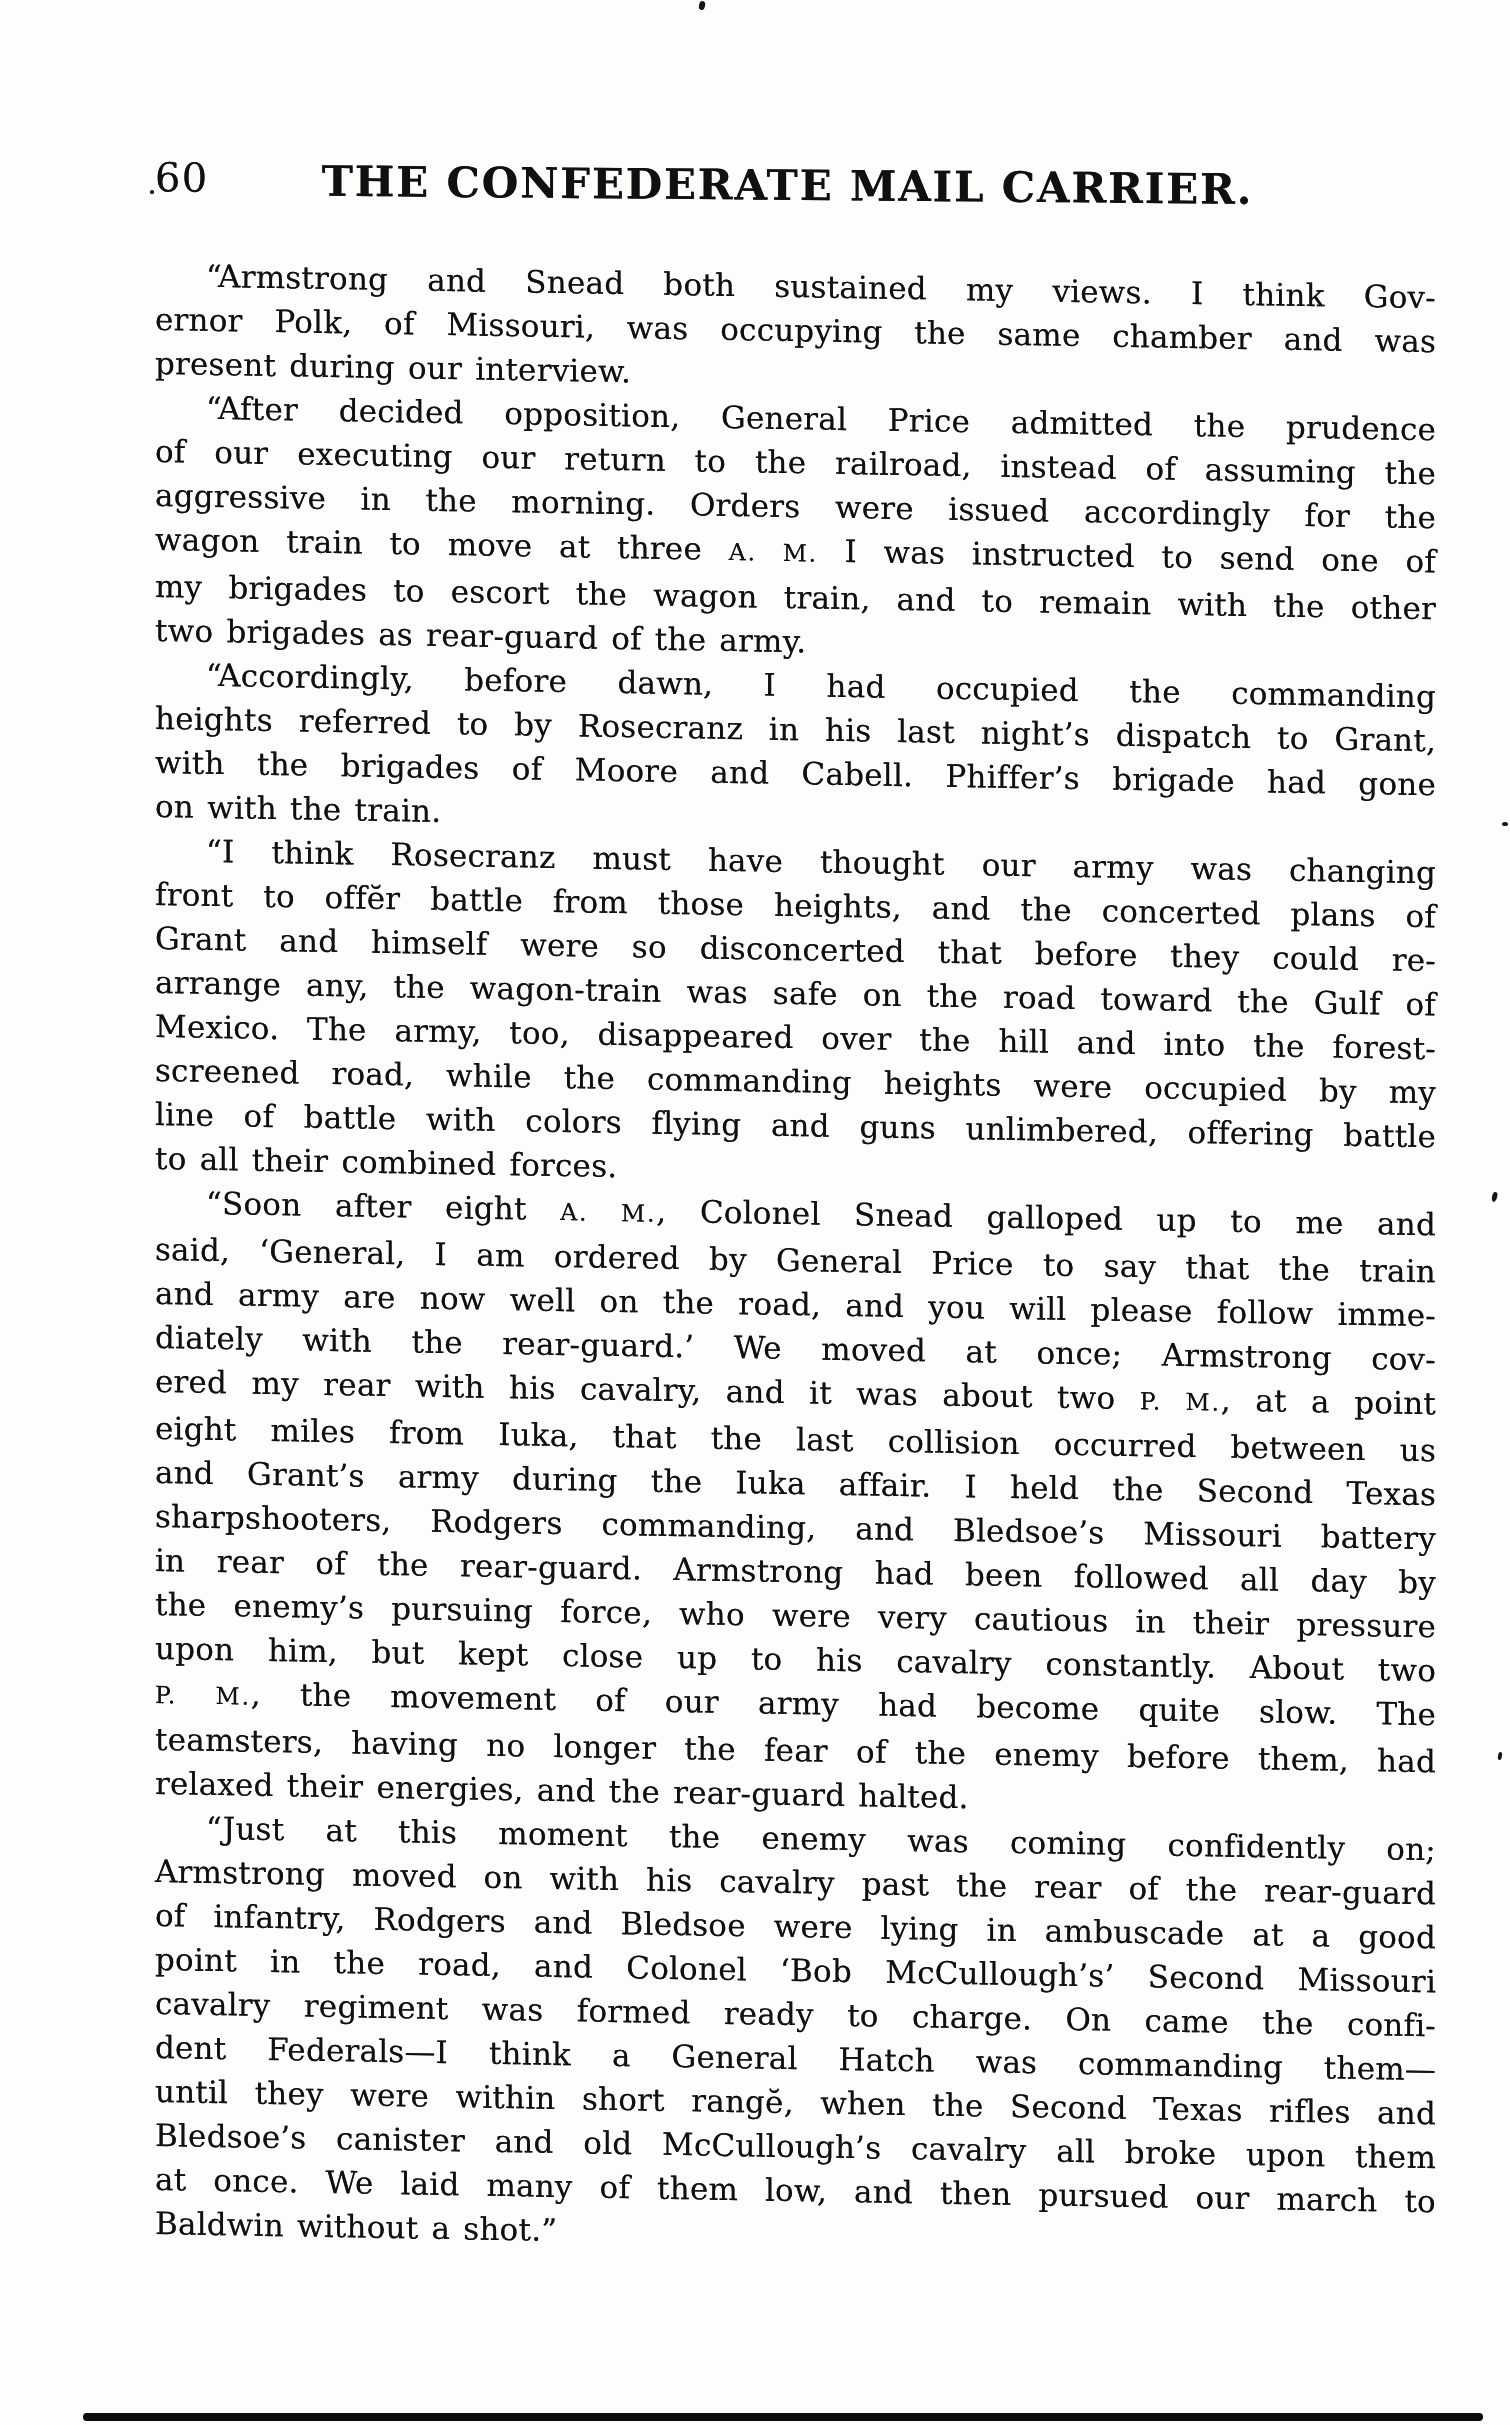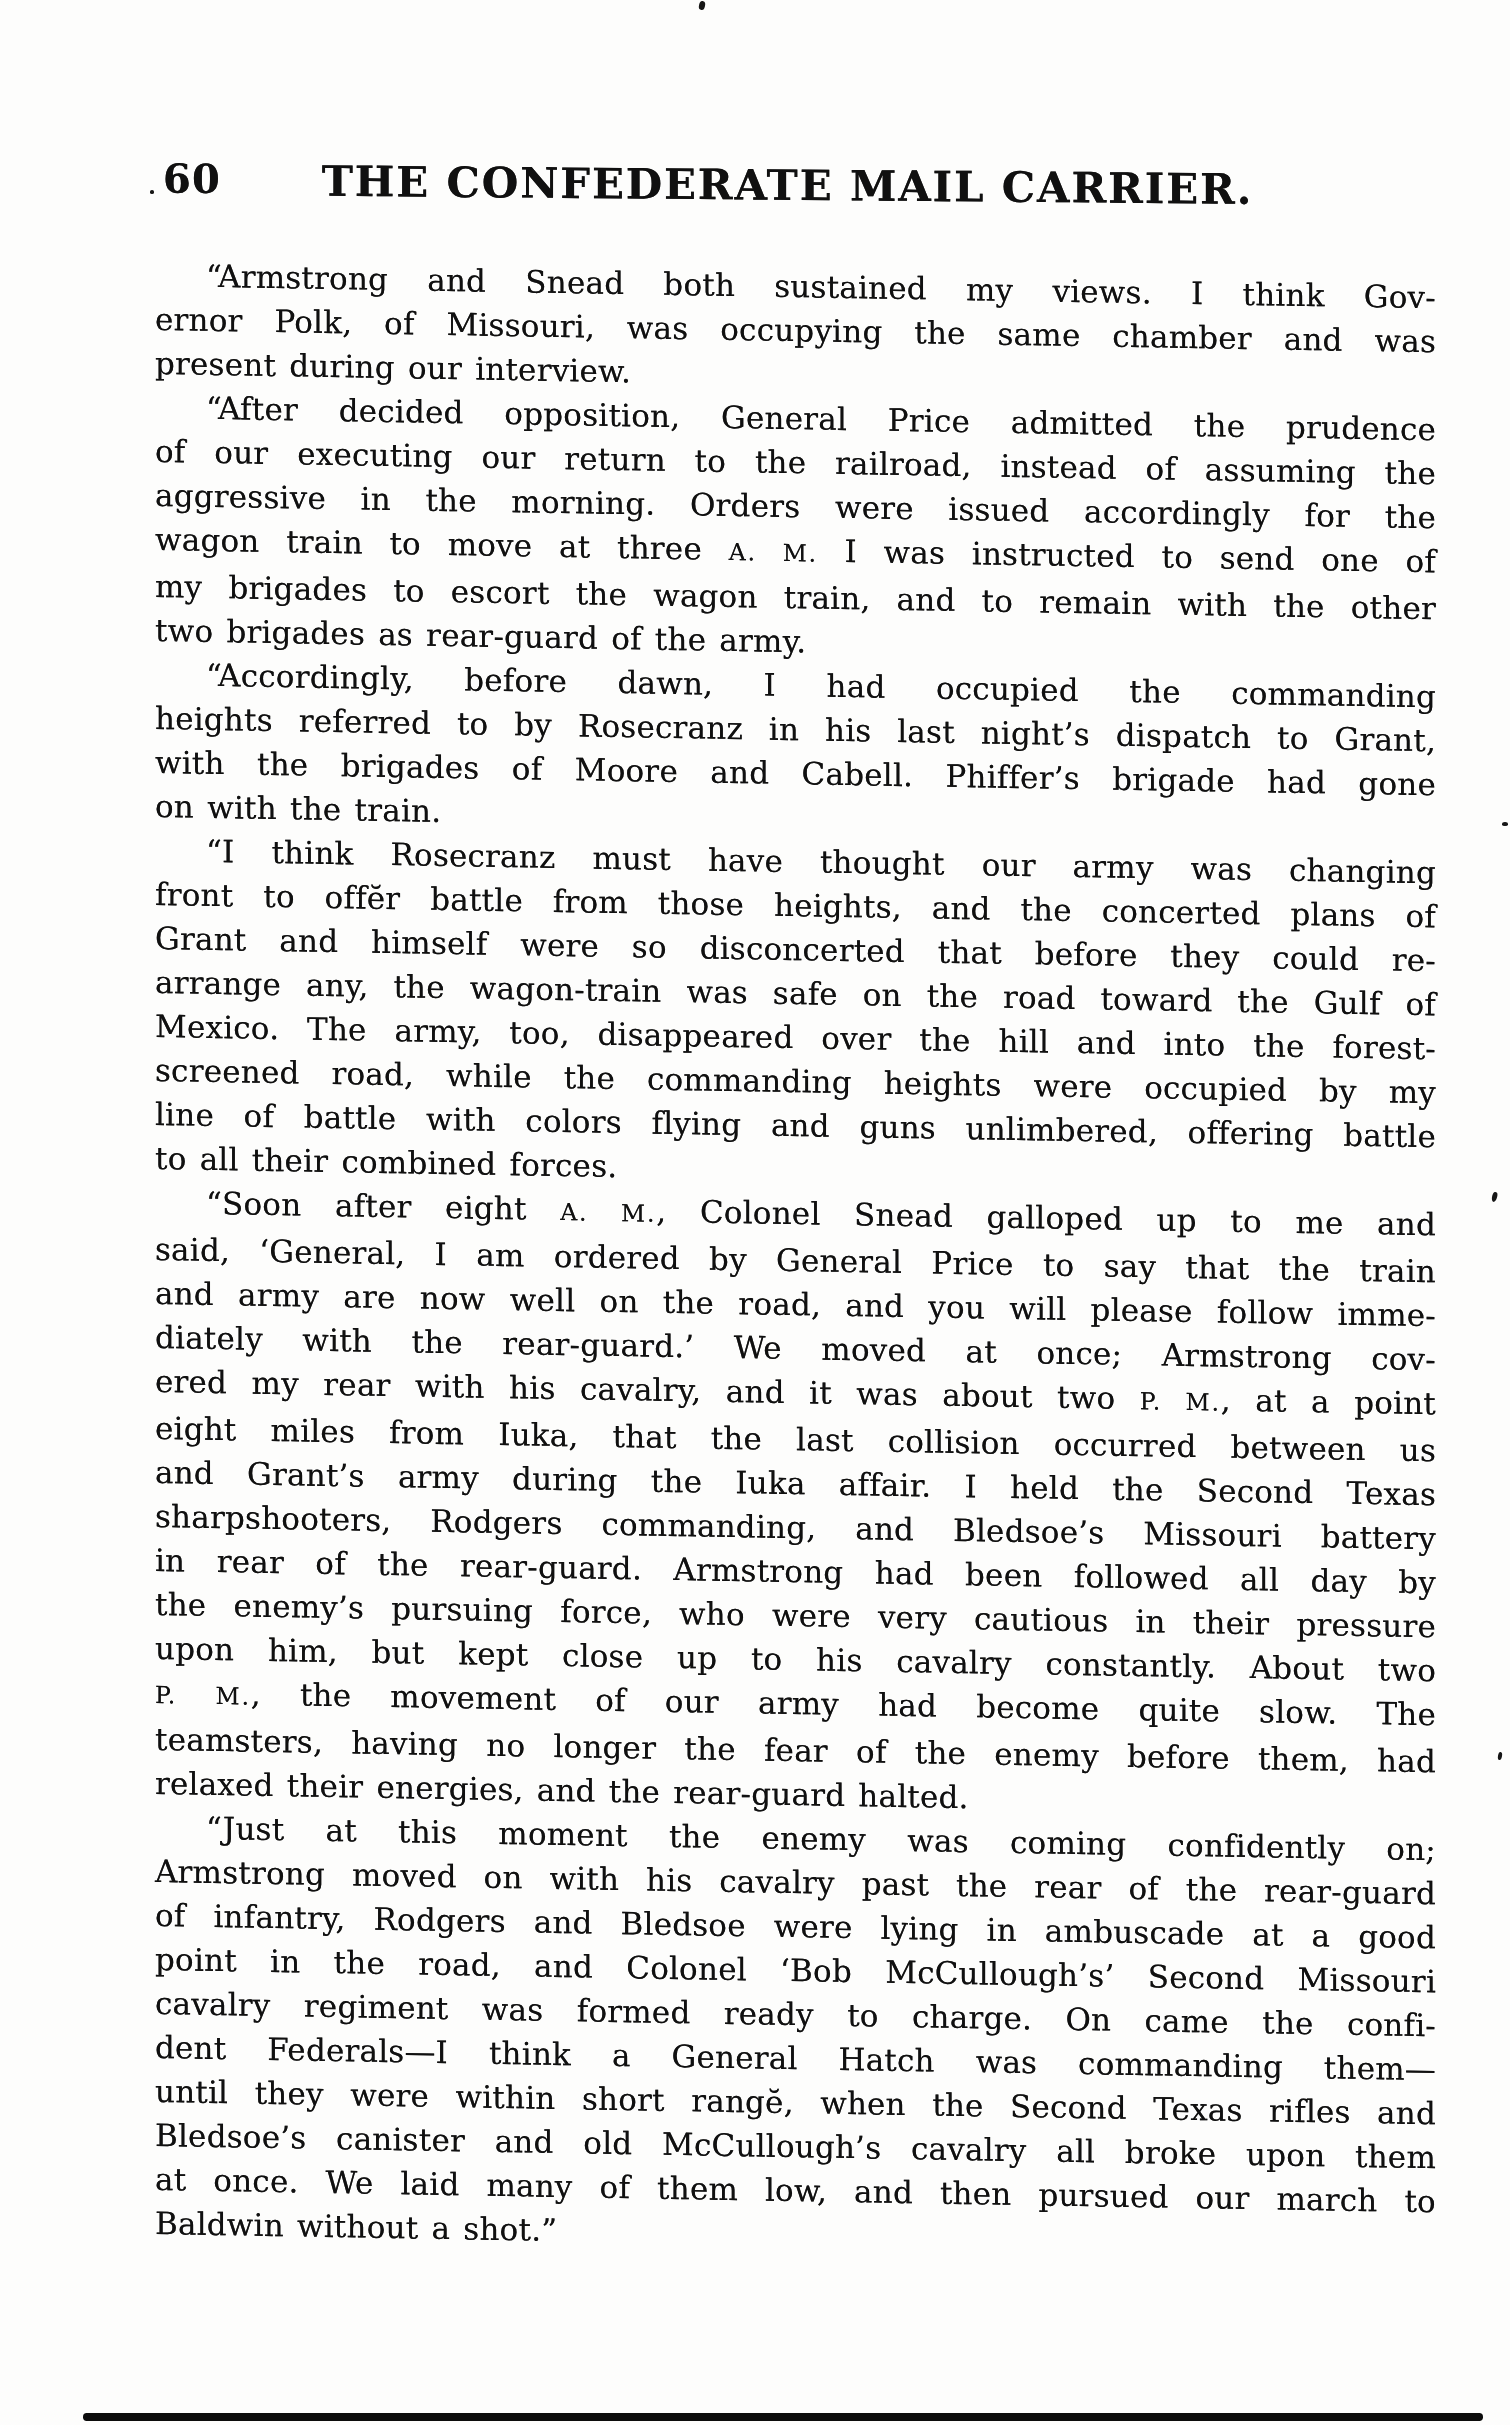--- a/index.html
+++ b/index.html
@@ -12,23 +12,22 @@
     font-family: "DejaVu Serif", "Liberation Serif", serif;
     color: #101010;
   }
   
   .header {
     position: absolute; left: 0; top: 0; width: 100%;
     transform: skewY(0.5deg); transform-origin: 0 0;
   }
   .page-num {
     position: absolute; left: 155px; top: 153px;
-    font-size: 40px; font-weight: bold; letter-spacing: 1.2px;
+    font-size: 40px; font-weight: normal; letter-spacing: 1.2px;
     text-shadow: 0 0 0.6px rgba(10,10,10,0.75);
-    margin-left: 8px;
   }
   .title {
     position: absolute; left: 0; top: 154px; width: 100%;
     text-align: center; white-space: nowrap;
     font-size: 42px; font-weight: bold; letter-spacing: 1.8px;
     transform: translateX(32px);
     text-shadow: 0 0 0.6px rgba(10,10,10,0.75);
   }
   
   .body-text {

